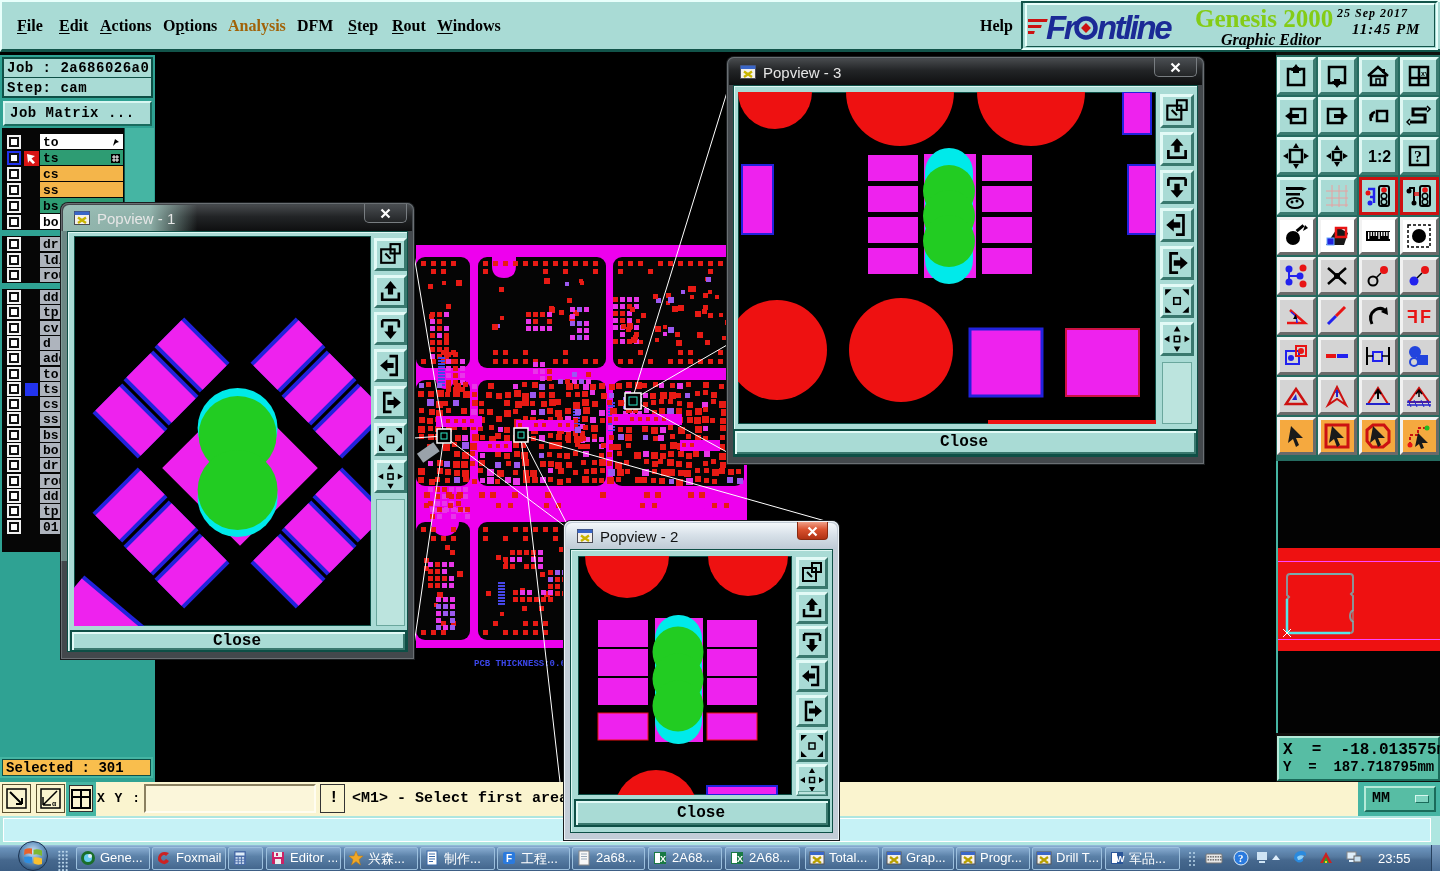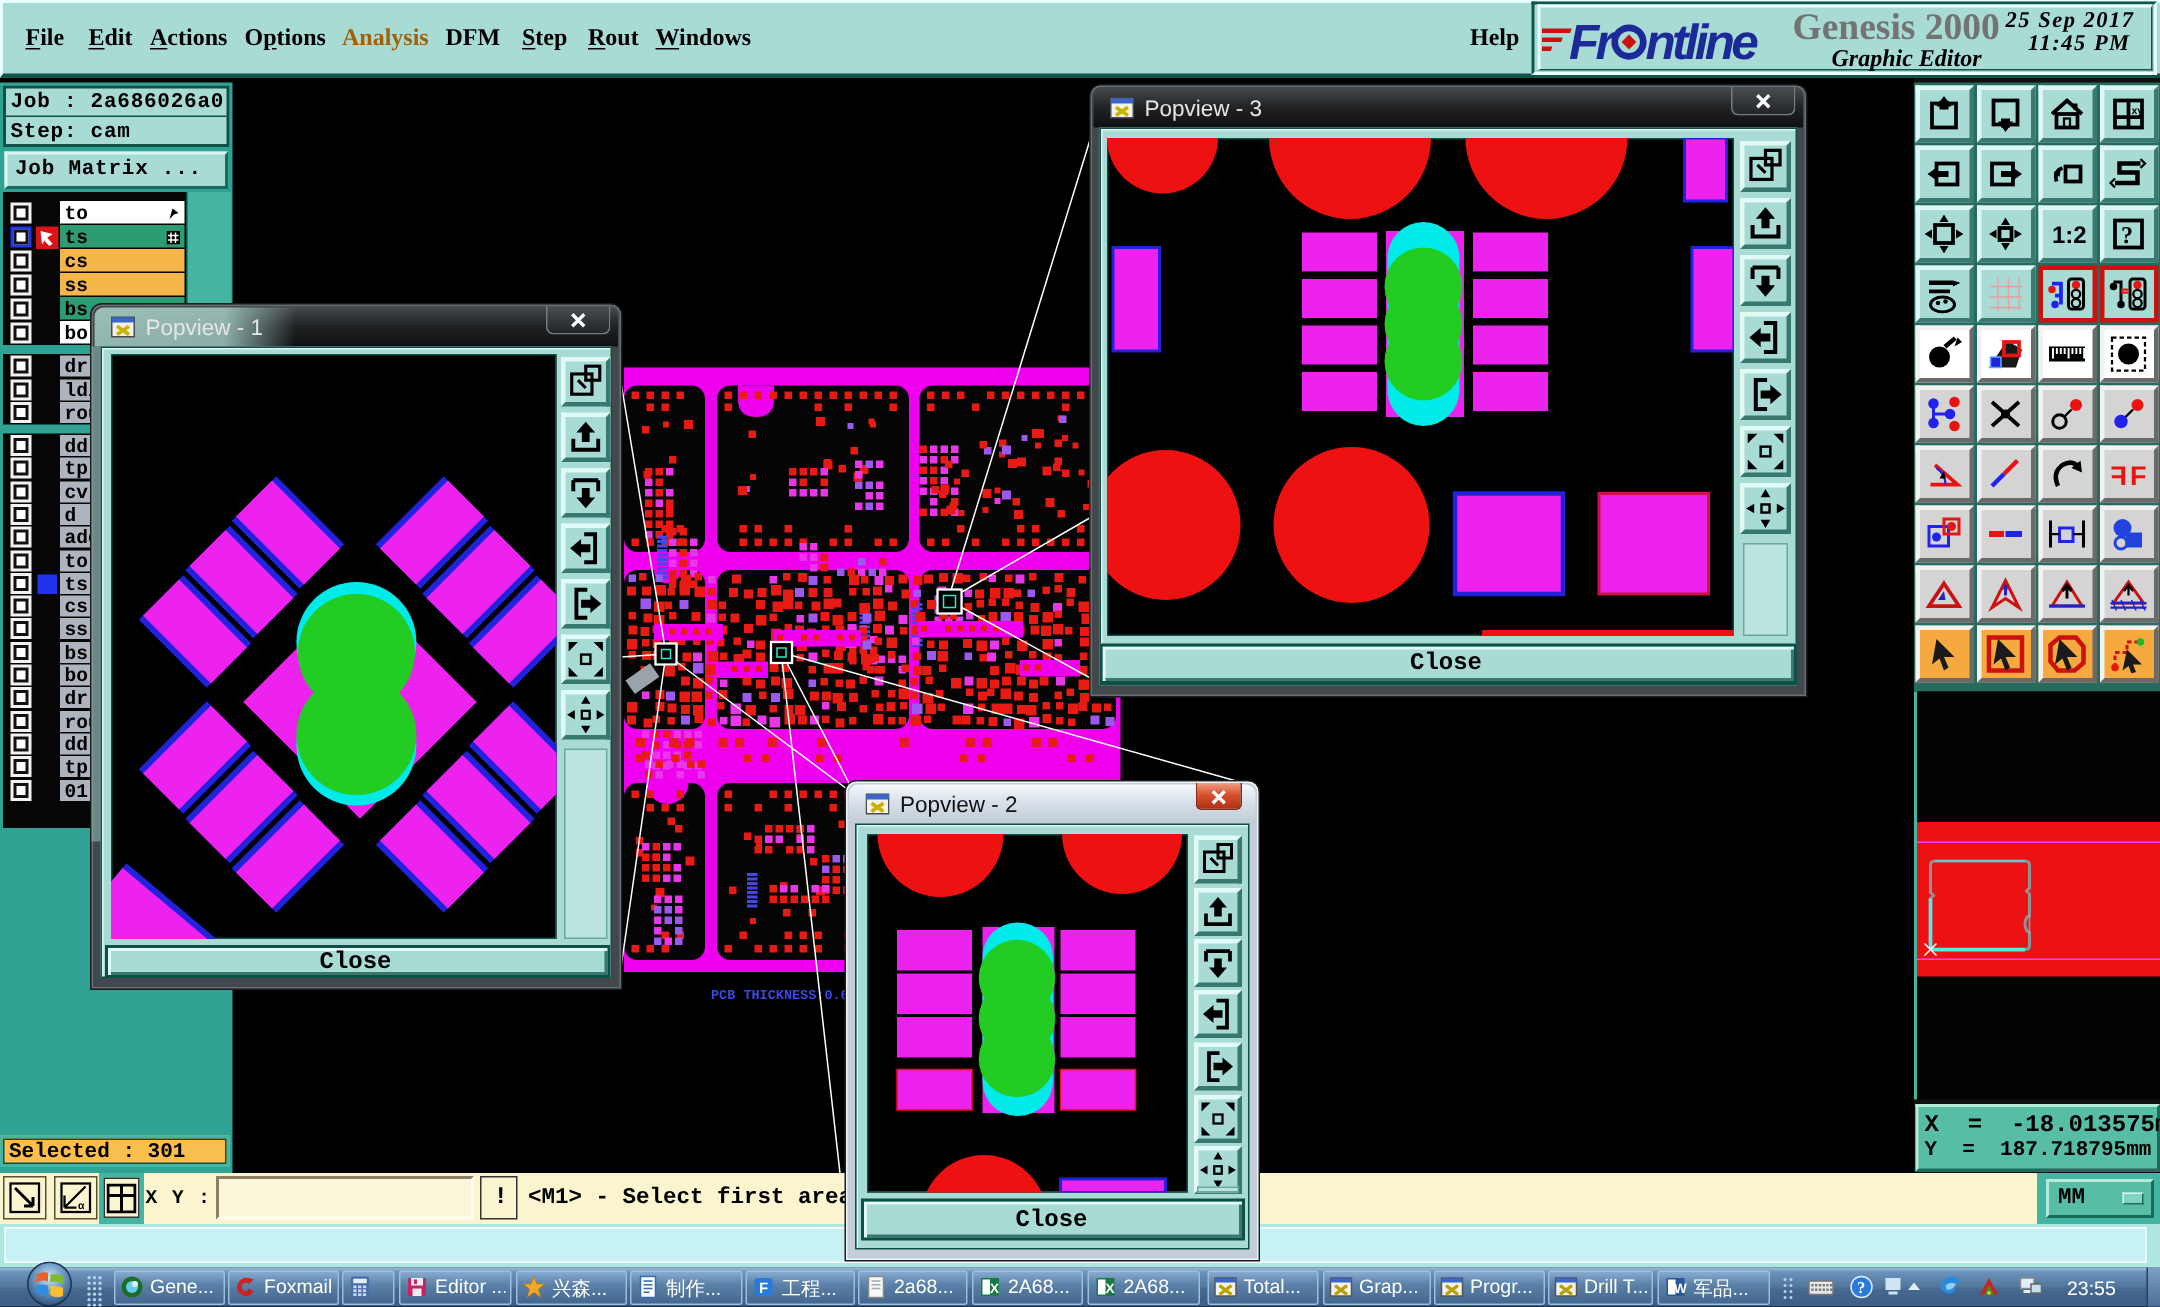--- a/index.html
+++ b/index.html
@@ -1062,22 +1062,22 @@
 <g fill="#cc1111">
         <rect x="2" y="13" width="22" height="3" transform="skewX(-18)"></rect>
         <rect x="0" y="19" width="20" height="3" transform="skewX(-18)"></rect>
         <rect x="-3" y="25" width="18" height="3" transform="skewX(-18)"></rect>
       </g>
 <text x="18" y="33" font-family="Liberation Sans" font-style="italic" font-weight="bold" font-size="33" letter-spacing="-2.5" fill="#1b2a96">Fr</text>
 <circle cx="58" cy="22" r="9.5" fill="none" stroke="#1b2a96" stroke-width="4.5"></circle>
 <rect x="54.5" y="18.5" width="7" height="7" fill="#cc1111" transform="rotate(45 58 22)"></rect>
 <text x="69" y="33" font-family="Liberation Sans" font-style="italic" font-weight="bold" font-size="33" letter-spacing="-2.5" fill="#1b2a96">ntline</text>
 </svg>
-    <div class="abs" style="left:1195px;top:5px;font-family:'Liberation Serif',serif;font-weight:bold;font-size:25px;color:#737373">Genesis 2000</div>
-    <div class="abs" style="left:1337px;top:6px;font-family:'Liberation Serif',serif;font-weight:bold;font-style:italic;font-size:15px;letter-spacing:1px;color:#000">25 Sep 2017</div>
+    <div class="abs" style="left:1195px;top:5px;font-family:'Liberation Serif',serif;font-weight:bold;font-size:25px;color:#84cc16">Genesis 2000</div>
+    <div class="abs" style="left:1337px;top:6px;font-family:'Liberation Serif',serif;font-weight:bold;font-style:italic;font-size:12px;letter-spacing:1px;color:#000">25 Sep 2017</div>
     <div class="abs" style="left:1352px;top:21px;font-family:'Liberation Serif',serif;font-weight:bold;font-style:italic;font-size:15px;letter-spacing:1px;color:#000">11:45 PM</div>
     <div class="abs" style="left:1221px;top:31px;font-family:'Liberation Serif',serif;font-weight:bold;font-style:italic;font-size:16px;color:#000">Graphic Editor</div>
     <div class="abs" style="left:0;top:55px;width:155px;height:727px;background:#2fa293"></div>
     <div class="abs" style="left:2px;top:57px;width:151px;height:41px;background:#a9dbd5;border:2px solid #0e4f46"></div>
     <div class="abs mono" style="left:7px;top:60px;font-size:14px;letter-spacing:0.5px">Job : 2a686026a0</div>
     <div class="abs" style="left:4px;top:77px;width:147px;height:1px;background:#0e4f46"></div>
     <div class="abs mono" style="left:7px;top:80px;font-size:14px;letter-spacing:0.5px">Step: cam</div>
     <div class="abs tealface raise" style="left:3px;top:101px;width:149px;height:25px;border-color:#d8f7f2 #1a6b5e #1a6b5e #d8f7f2"></div>
     <div class="abs mono" style="left:10px;top:105px;font-size:14px;letter-spacing:0.5px">Job Matrix ...</div>
     <div class="abs" style="left:2px;top:128px;width:133px;height:424px;background:#060606"></div>

